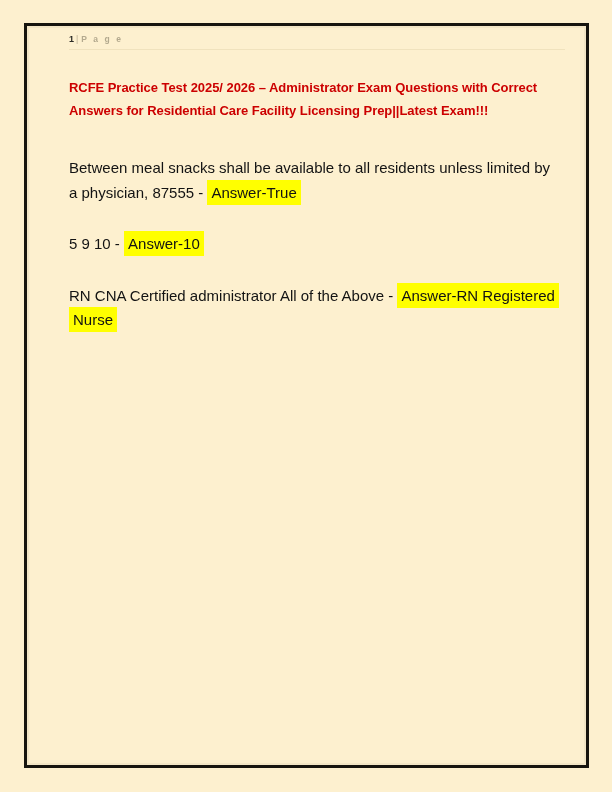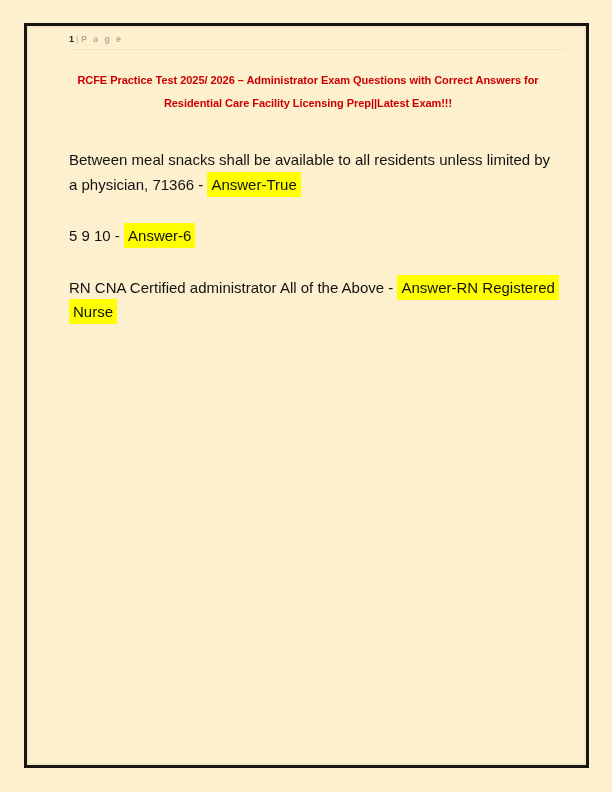--- a/index.html
+++ b/index.html
@@ -67,24 +67,24 @@
   .rh-label {
     color: #b3a98e;
     letter-spacing: 2.1px;
     font-weight: bold;
   }
 
   
   .doc-title {
     color: #cc0000;
     font-weight: bold;
-    font-size: 11px;
+    font-size: 13px;
     line-height: 22.5px;
-    text-align: center;
-    margin: 19px 20px 0 0;
+    text-align: left;
+    margin: 27px 20px 0 0;
     letter-spacing: -0.05px;
   }
 
   
   .body-area {
     margin-top: 34px;
     margin-right: 8px;
   }
   .qa-block {
     margin-bottom: 27px;
@@ -124,24 +124,24 @@
       <span class="rh-num">1</span>
       <span class="rh-sep">|</span>
       <span class="rh-label">P a g e</span>
     </div>
 
     <h1 class="doc-title">RCFE Practice Test 2025/ 2026 – Administrator Exam Questions with Correct Answers for Residential Care Facility Licensing Prep||Latest Exam!!!</h1>
 
     <div class="body-area">
 
     <div class="qa-block">
-          <p class="para"><span>Between meal snacks shall be available to all residents unless limited by a physician, 71366 - </span><mark class="hl">Answer-True</mark></p>
+          <p class="para"><span>Between meal snacks shall be available to all residents unless limited by a physician, 87555 - </span><mark class="hl">Answer-True</mark></p>
         </div>
         <div class="qa-block">
-          <p class="para"><span>5 9 10 - </span><mark class="hl">Answer-6</mark></p>
+          <p class="para"><span>5 9 10 - </span><mark class="hl">Answer-10</mark></p>
         </div>
         <div class="qa-block">
           <p class="para"><span>RN CNA Certified administrator All of the Above - </span><mark class="hl">Answer-RN Registered Nurse</mark></p>
         </div>
       </div>
 
   </div>
 </div>
 
 </body></html>

